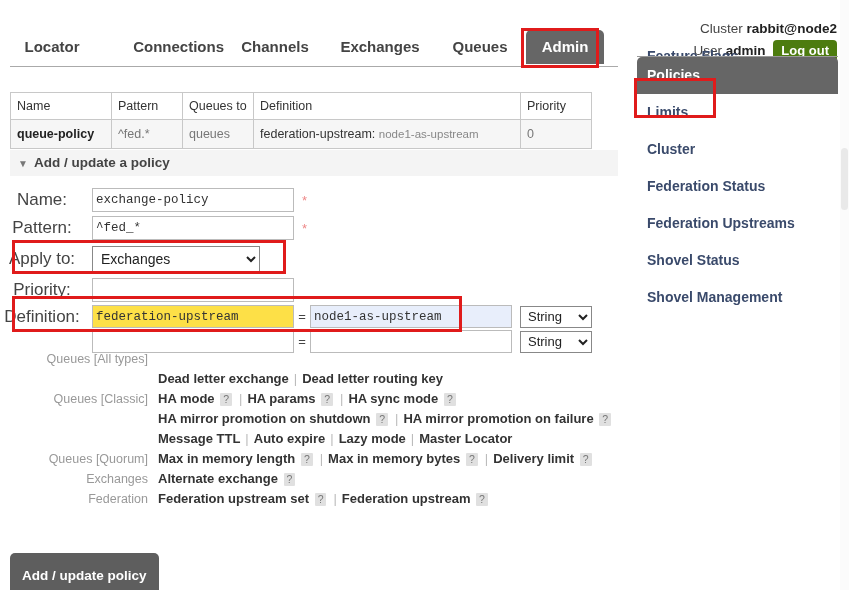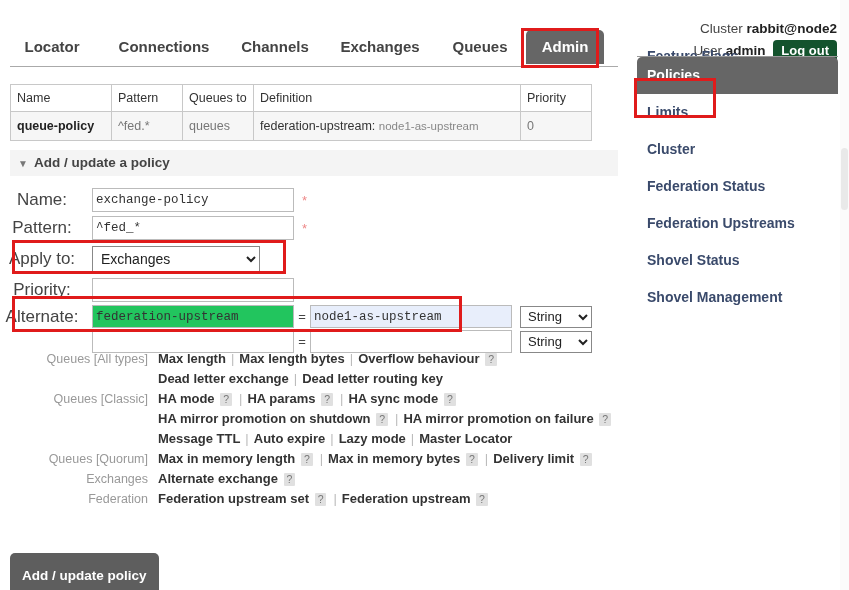--- a/index.html
+++ b/index.html
@@ -14,57 +14,57 @@
   #root { position: relative; width: 849px; height: 590px; }
 
   
   .topright {
     position: absolute; right: 12px; top: 18px;
     text-align: right; line-height: 22px; font-size: 13.5px; color: #444;
   }
   .topright b { color: #222; }
   .logout-btn {
     display: inline-block;
-    background: #14532d; color: #fff;
+    background: #4d7c0f; color: #fff;
     border: none; border-radius: 4px;
     padding: 3px 8px 4px 8px;
     font-size: 13px; font-weight: bold;
     font-family: "Liberation Sans", sans-serif;
     margin-left: 4px; vertical-align: middle;
     cursor: pointer;
   }
 
   
   .nav {
     position: absolute; left: 0; top: 30px; width: 628px; height: 36px;
   }
   .nav ul { list-style: none; margin: 0; padding: 0; display: flex; }
   .nav li {
     font-size: 15px; font-weight: bold; color: #444;
     padding: 8px 0 9px 0; margin: 0;
     text-align: center; cursor: pointer;
   }
   .nav li.t-overview   { width: 104px; }
-  .nav li.t-conn       { width: 120px; }
+  .nav li.t-conn       { width: 120px; text-align: right; }
   .nav li.t-chan       { width: 102px; }
   .nav li.t-exch       { width: 108px; }
   .nav li.t-queues     { width: 92px; }
   .nav li.t-admin      { width: 78px; }
   .nav li.active {
     background: #666; color: #fff;
     border-radius: 5px 5px 0 0;
   }
   .nav-rule {
     position: absolute; left: 10px; top: 66px; width: 608px;
     border-bottom: 1px solid #aaa;
   }
 
   
   .ptable {
-    position: absolute; left: 10px; top: 84px;
+    position: absolute; left: 10px; top: 92px;
     border-collapse: collapse; font-size: 12.5px;
     background: #fff;
   }
   .ptable th, .ptable td {
     border: 1px solid #c8c8c8;
     padding: 3px 6px;
     text-align: left;
     font-weight: normal;
     vertical-align: middle;
     white-space: nowrap;
@@ -115,21 +115,21 @@
     font-family: "Liberation Sans", sans-serif;
     font-size: 14px; color: #222;
     padding: 2px 4px;
   }
 
   
   .defgrid { display: flex; flex-direction: column; }
   .defline { display: flex; align-items: center; height: 25px; }
   .defkeyin {
     width: 194px; height: 19px;
-    border: 1px solid #bbb; background: #22c55e;
+    border: 1px solid #bbb; background: #fde047;
     font-family: "Liberation Mono", monospace;
     font-size: 12.5px; color: #333; padding: 1px 3px; outline: none;
   }
   .defkeyin.blank { background: #fff; }
   .defeq { width: 16px; text-align: center; color: #444; font-size: 13px; }
   .defvalin {
     width: 194px; height: 19px;
     border: 1px solid #bbb; background: #e8eefb;
     font-family: "Liberation Mono", monospace;
     font-size: 12.5px; color: #333; padding: 1px 3px; outline: none;
@@ -282,21 +282,21 @@
         <option>Exchanges</option>
       </select>
     </div>
 
     <div class="frow">
       <div class="flabel">Priority:</div>
       <input class="finput" type="text" value="" style="">
     </div>
 
     <div class="frow" style="height:auto; align-items:flex-start;">
-      <div class="flabel" style="line-height:25px">Alternate:</div>
+      <div class="flabel" style="line-height:25px">Definition:</div>
       <div class="defgrid">
 
         <div class="defline">
           <input class="defkeyin" type="text" value="federation-upstream" style="">
           <span class="defeq">=</span>
           <input class="defvalin" type="text" value="node1-as-upstream" style="">
           <select class="deftype">
             <option>String</option>
           </select>
         </div>
@@ -310,21 +310,20 @@
           </select>
         </div>
 
       </div>
     </div>
   </div>
 
   <div class="hints">
       <div class="hrow">
         <div class="hcat">Queues [All types]</div>
-        <div class="hitems"><span class="hitem">Max length</span><span class="hsep">|</span><span class="hitem">Max length bytes</span><span class="hsep">|</span><span class="hitem">Overflow behaviour</span> <span class="qmark">?</span></div>
       </div>
       <div class="hrow">
         <div class="hcat"></div>
         <div class="hitems"><span class="hitem">Dead letter exchange</span><span class="hsep">|</span><span class="hitem">Dead letter routing key</span></div>
       </div>
       <div class="hrow">
         <div class="hcat">Queues [Classic]</div>
         <div class="hitems"><span class="hitem">HA mode</span> <span class="qmark">?</span><span class="hsep">|</span><span class="hitem">HA params</span> <span class="qmark">?</span><span class="hsep">|</span><span class="hitem">HA sync mode</span> <span class="qmark">?</span></div>
       </div>
       <div class="hrow">

